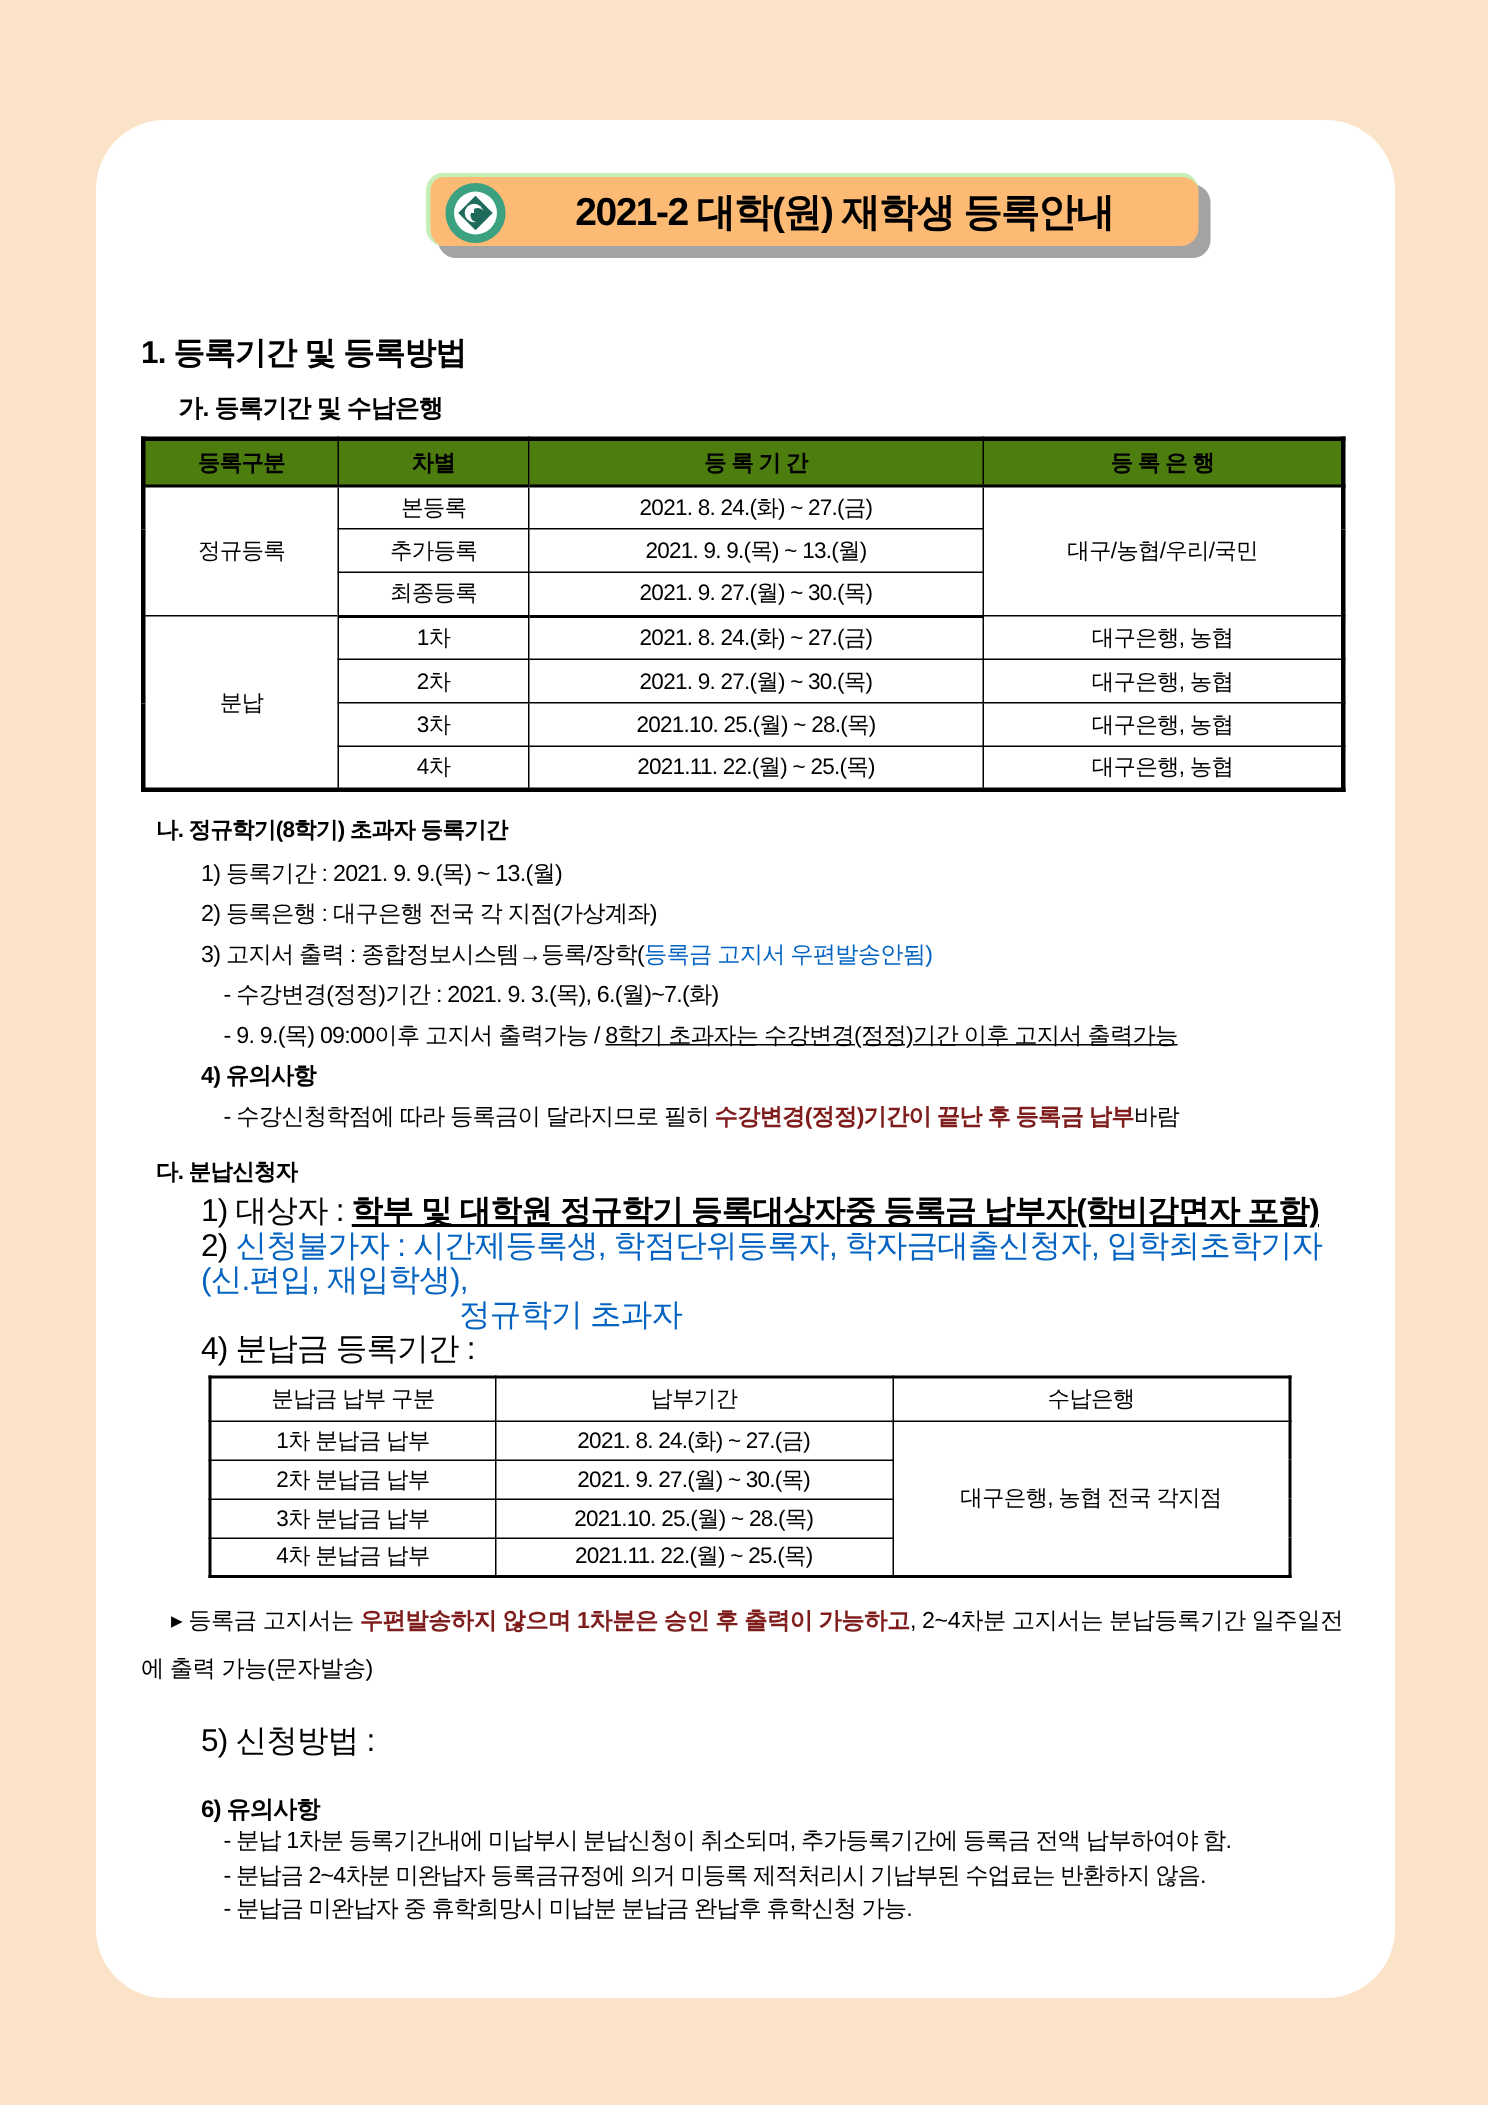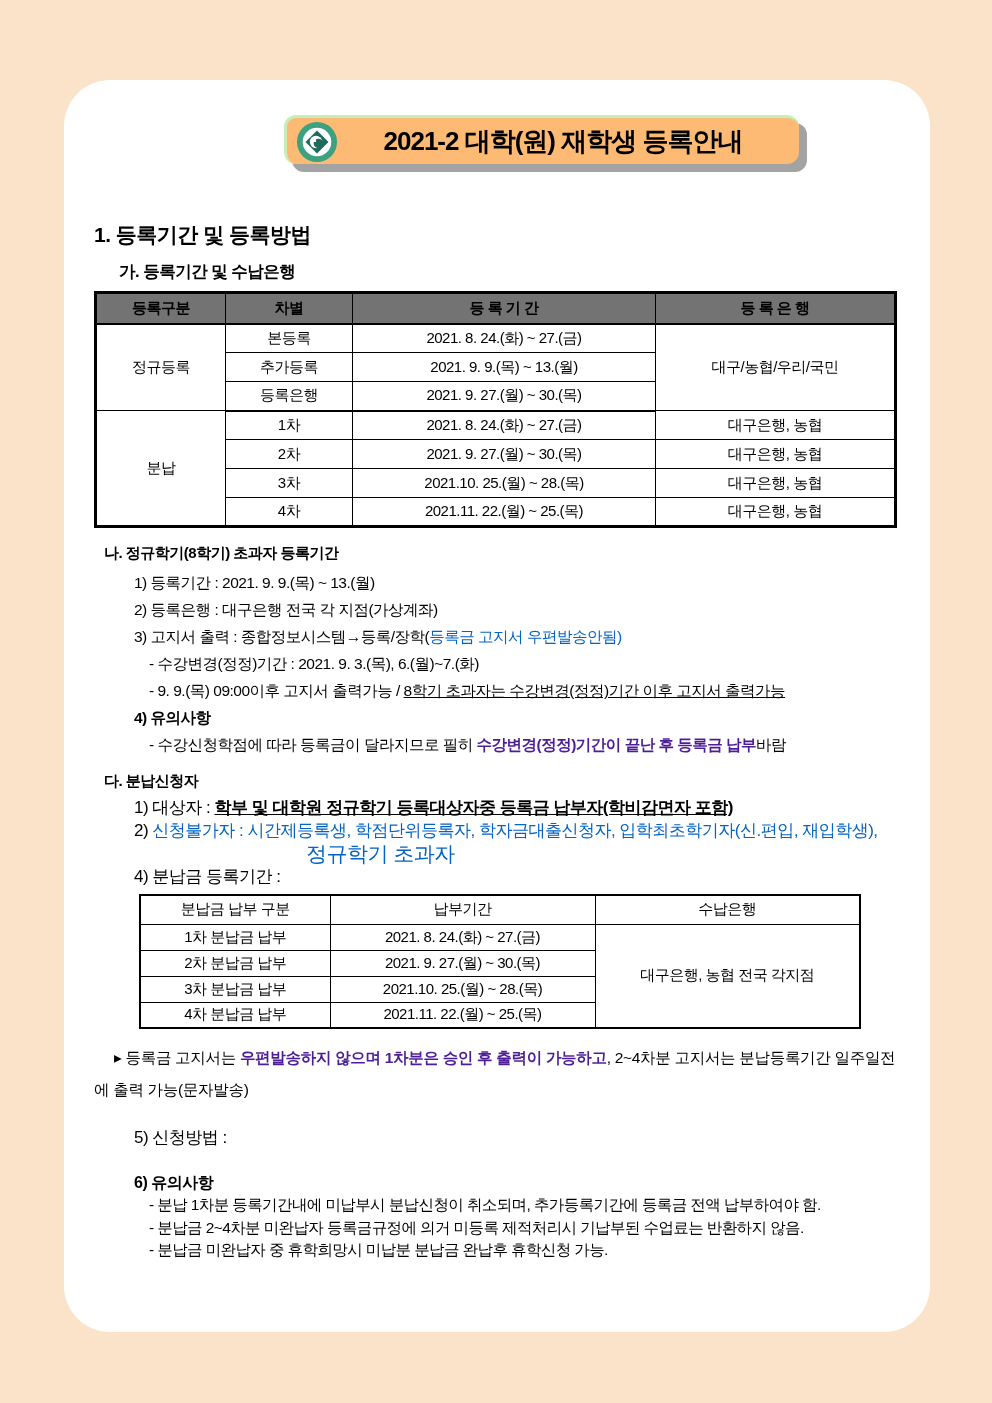--- a/index.html
+++ b/index.html
@@ -39,31 +39,31 @@
 
   
   .h1 { margin-top:57px; font-size:21px; font-weight:bold; color:#000000; letter-spacing:-0.5px; }
   .h2 { margin-top:12px; margin-left:25px; font-size:16.5px; font-weight:bold; letter-spacing:-0.5px; }
   .h2b { margin-top:16px; margin-left:10px; font-size:15px; font-weight:bold; letter-spacing:-0.5px; }
 
   
   table { border-collapse:collapse; table-layout:fixed; text-align:center; }
   .t1 { margin-top:8px; width:800px; font-size:15px; border:3px solid #000; }
   .t1 th, .t1 td { border:1.5px solid #000; height:29px; font-weight:normal; letter-spacing:-0.5px; }
-  .t1 th { background:#737373; font-weight:bold; height:31px; border-bottom:2.5px solid #000; }
+  .t1 th { background:#4d7c0f; font-weight:bold; height:31px; border-bottom:2.5px solid #000; }
   .t1 tr.sect-last td { border-bottom:2.5px solid #000; }
 
   
   .line  { margin-left:40px; line-height:27px; font-size:15.5px; letter-spacing:-0.5px; }
   .line-sub { margin-left:55px; line-height:27px; font-size:15.5px; letter-spacing:-0.5px; }
-  .linec { margin-left:40px; line-height:23px; font-size:17px; letter-spacing:-0.5px; }
+  .linec { margin-left:40px; line-height:23px; font-size:21px; letter-spacing:-0.5px; }
   .linec-cont { margin-left:212px; line-height:23px; font-size:21px; letter-spacing:-0.5px; }
   .bold { font-weight:bold; }
   .blue { color:#0563C1; }
-  .red  { color:#4c1d95; font-weight:bold; }
+  .red  { color:#7f1d1d; font-weight:bold; }
   .ul   { text-decoration:underline; }
 
   
   .t2 { margin:6px 0 0 45px; width:720px; font-size:15px; border:2px solid #000; }
   .t2 th, .t2 td { border:1px solid #000; height:26px; font-weight:normal; letter-spacing:-0.5px; }
   .t2 th { height:29px; border-bottom:1.5px solid #000; }
 
   
   .note { margin-top:13px; font-size:15.5px; line-height:32px; text-indent:20px; letter-spacing:-0.3px; }
 
@@ -136,21 +136,21 @@
         <td rowspan="3">정규등록</td>
         <td>본등록</td>
         <td>2021. 8. 24.(화) ~ 27.(금)</td>
         <td rowspan="3">대구/농협/우리/국민</td>
       </tr>
       <tr>
         <td>추가등록</td>
         <td>2021. 9. 9.(목) ~ 13.(월)</td>
       </tr>
       <tr class="sect-last">
-        <td>등록은행</td>
+        <td>최종등록</td>
         <td>2021. 9. 27.(월) ~ 30.(목)</td>
       </tr>
       <tr>
         <td rowspan="4">분납</td>
         <td>1차</td>
         <td>2021. 8. 24.(화) ~ 27.(금)</td>
         <td>대구은행, 농협</td>
       </tr>
       <tr>
         <td>2차</td>

